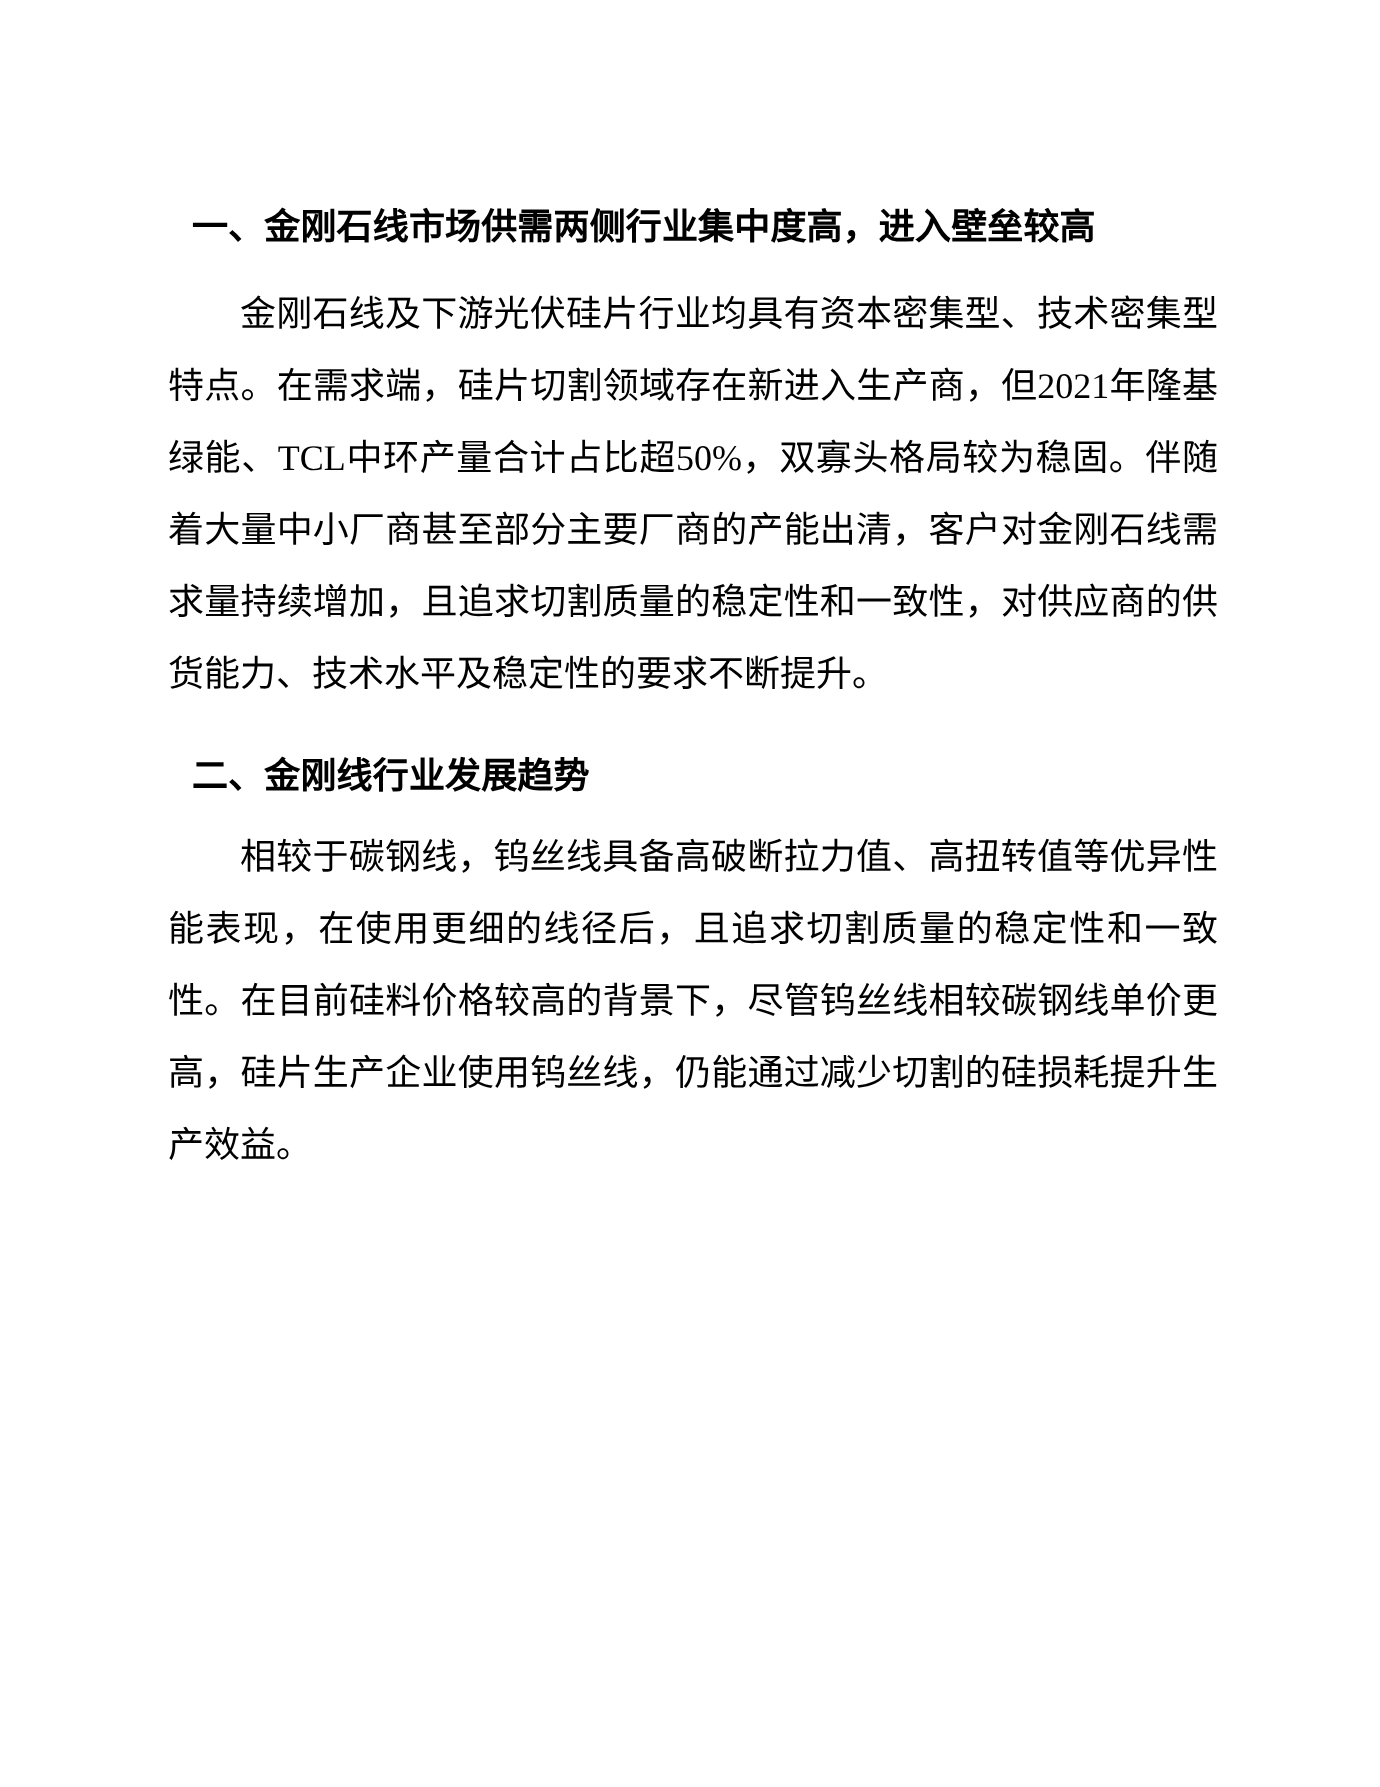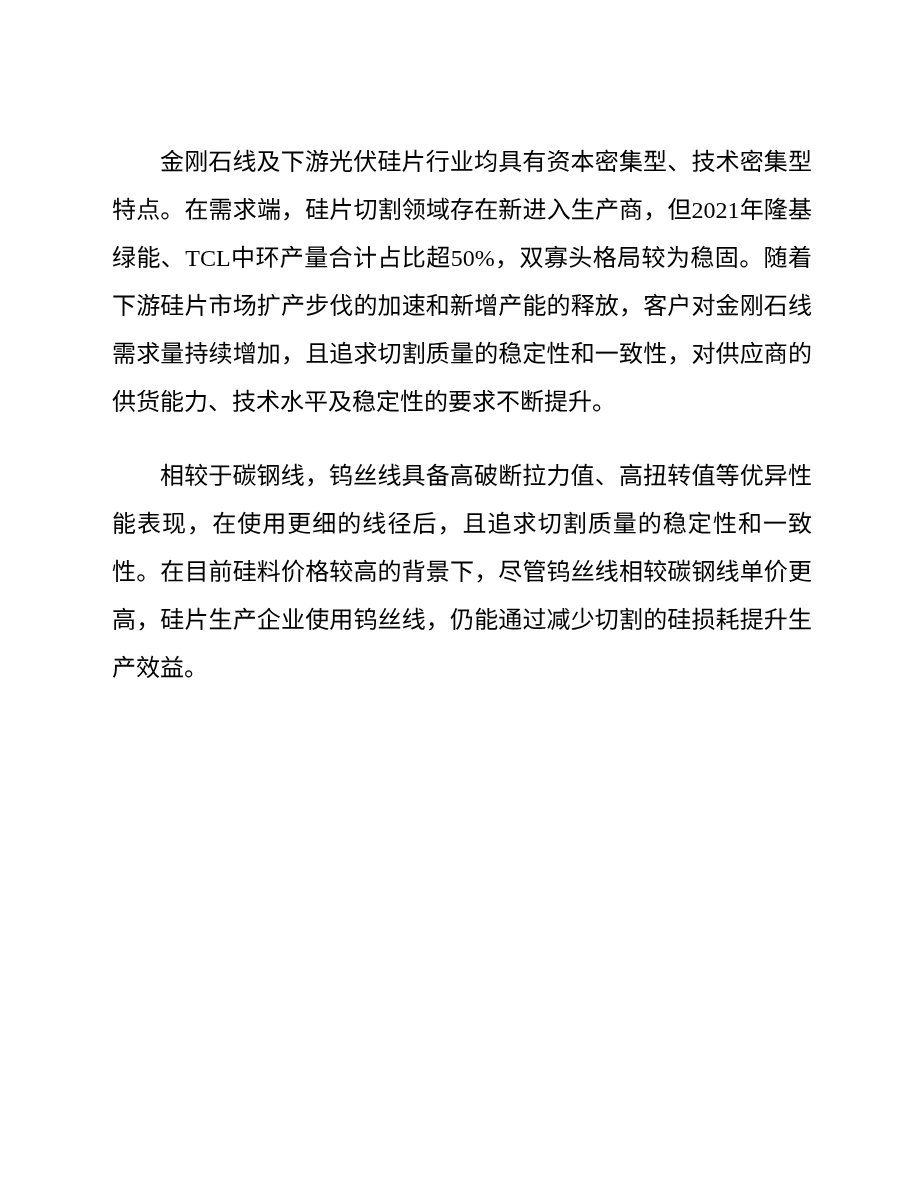--- a/index.html
+++ b/index.html
@@ -80,29 +80,31 @@
 <body style="background: rgb(255, 255, 255); color: rgb(0, 0, 0);">
 
 <div class="page">
   <div class="content">
 
     <div class="gap-title-top"></div>
 
 
     <div class="gap-after-title"></div>
 
+    <h2 class="section-heading">一、金刚石线市场供需两侧行业集中度高，进入壁垒较高</h2>
 
     <div class="gap-after-h1"></div>
 
-    <p class="para">金刚石线及下游光伏硅片行业均具有资本密集型、技术密集型特点。在需求端，硅片切割领域存在新进入生产商，但2021年隆基绿能、TCL中环产量合计占比超50%，双寡头格局较为稳固。随着下游硅片市场扩产步伐的加速和新增产能的释放，客户对金刚石线需求量持续增加，且追求切割质量的稳定性和一致性，对供应商的供货能力、技术水平及稳定性的要求不断提升。</p>
+    <p class="para">金刚石线及下游光伏硅片行业均具有资本密集型、技术密集型特点。在需求端，硅片切割领域存在新进入生产商，但2021年隆基绿能、TCL中环产量合计占比超50%，双寡头格局较为稳固。伴随着大量中小厂商甚至部分主要厂商的产能出清，客户对金刚石线需求量持续增加，且追求切割质量的稳定性和一致性，对供应商的供货能力、技术水平及稳定性的要求不断提升。</p>
 
     <div class="gap-between-paras"></div>
 
 
     <div class="gap-before-h2"></div>
 
+    <h2 class="section-heading">二、金刚线行业发展趋势</h2>
 
     <div class="gap-after-h2"></div>
 
     <p class="para">相较于碳钢线，钨丝线具备高破断拉力值、高扭转值等优异性能表现，在使用更细的线径后，且追求切割质量的稳定性和一致性。在目前硅料价格较高的背景下，尽管钨丝线相较碳钢线单价更高，硅片生产企业使用钨丝线，仍能通过减少切割的硅损耗提升生产效益。</p>
 
   </div>
 </div>
 
 </body></html>

